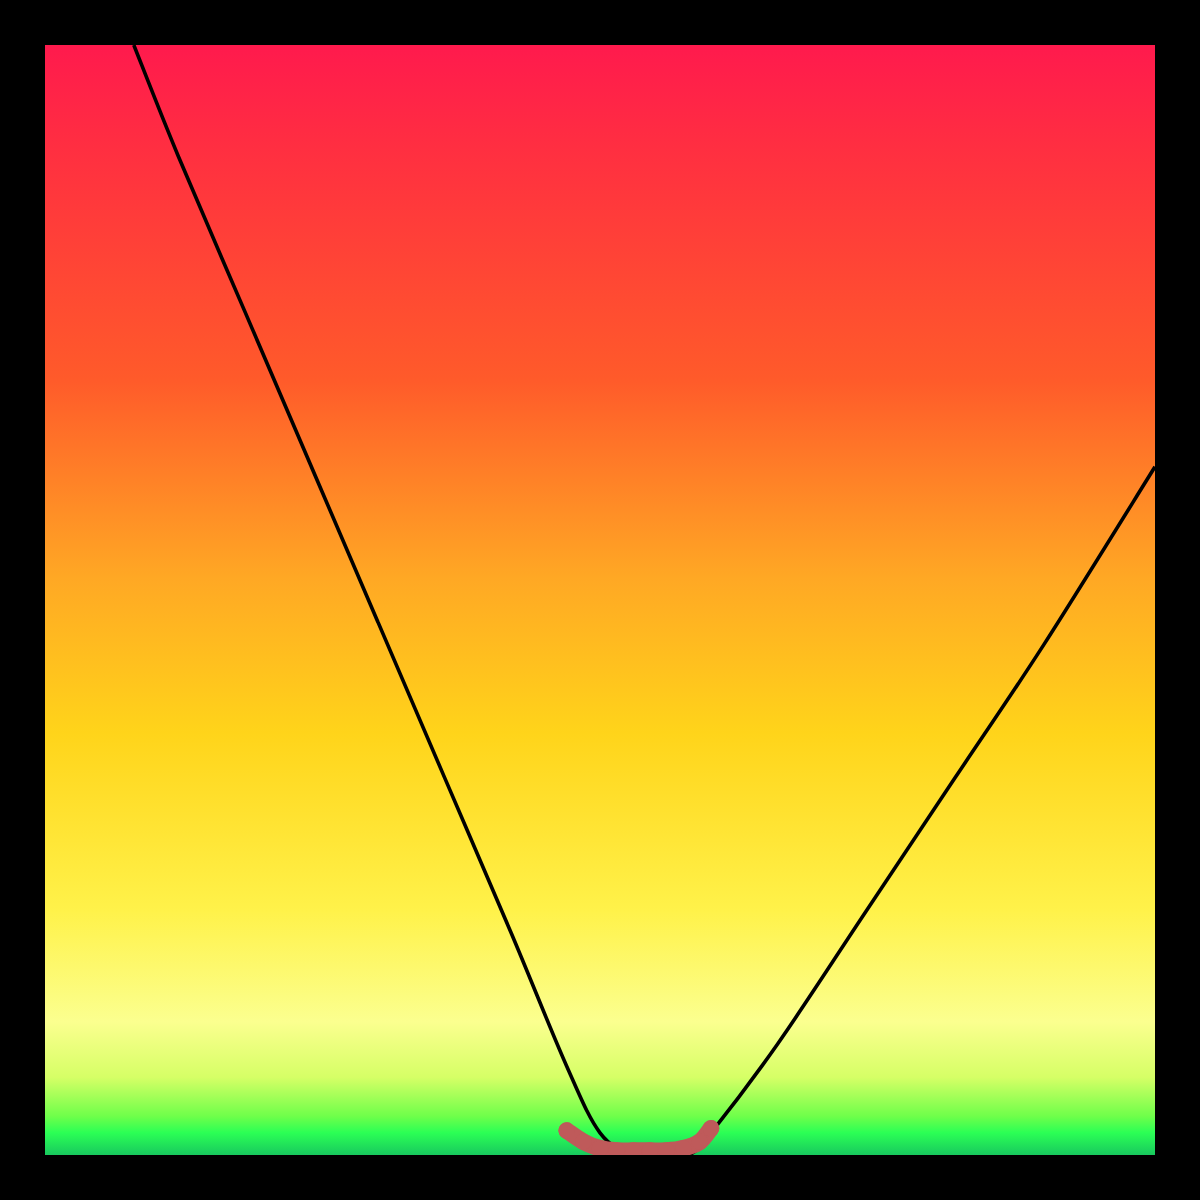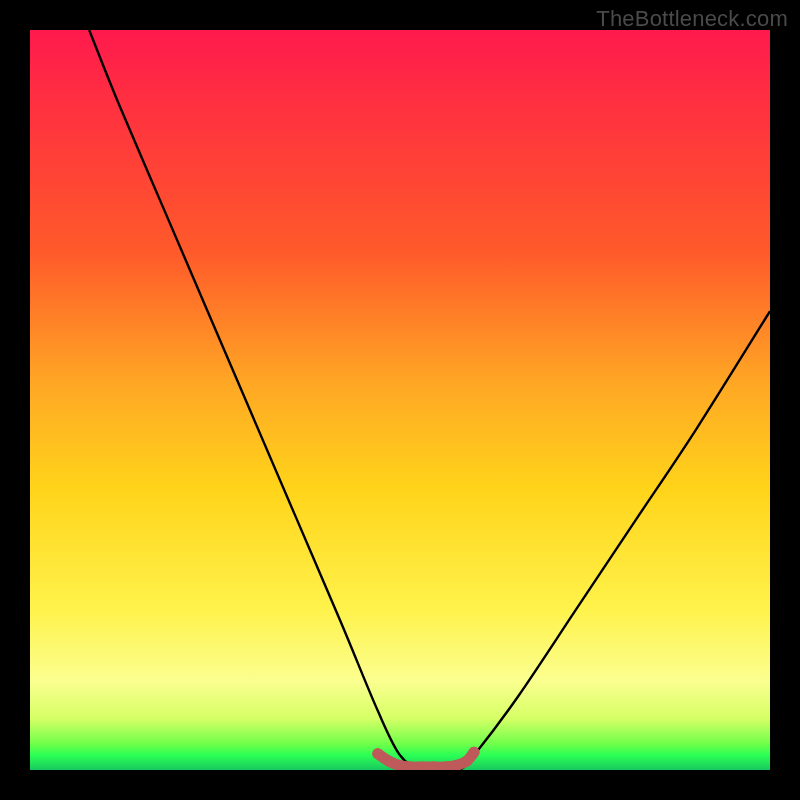--- a/index.html
+++ b/index.html
@@ -56,21 +56,20 @@
     left: 0;
     top: 0;
     width: 740px;
     height: 740px;
   }
 </style>
 </head>
 <body>
 
 <div class="frame">
-  <div class="watermark">TheBottleneck.com</div>
 
   <div class="plot">
     <svg class="curve" viewBox="0 0 740 740" preserveAspectRatio="none">
       <path fill="none" stroke="#000" stroke-width="2.4" d="M 59.2,0 C 64.13333333333334,12.333333333333334 76.46666666666667,44.39999999999999 88.8,74 C 101.13333333333333,103.60000000000001 118.39999999999999,143.0666666666667 133.2,177.60000000000002 C 148,212.13333333333335 162.79999999999998,246.66666666666666 177.6,281.2 C 192.4,315.73333333333335 207.2,350.26666666666665 222,384.8 C 236.8,419.33333333333337 251.59999999999997,453.8666666666667 266.4,488.4 C 281.2,522.9333333333333 297.23333333333335,559.9333333333334 310.8,592 C 324.3666666666667,624.0666666666666 337.9333333333333,658.5999999999999 347.79999999999995,680.8 C 357.66666666666663,703 362.59999999999997,715.3333333333334 370,725.2 C 377.40000000000003,735.0666666666667 384.80000000000007,737.5333333333333 392.20000000000005,740 C 399.6,742.4666666666667 408.23333333333335,740 414.40000000000003,740 C 420.5666666666667,740 424.26666666666665,742.4666666666667 429.2,740 C 434.1333333333333,737.5333333333333 434.1333333333333,737.5333333333334 444,725.2 C 453.8666666666667,712.8666666666667 471.1333333333334,690.6666666666666 488.40000000000003,666 C 505.6666666666667,641.3333333333334 527.8666666666667,606.8000000000001 547.6,577.2 C 567.3333333333334,547.6 587.0666666666666,518 606.8,488.4 C 626.5333333333333,458.79999999999995 643.8,434.1333333333333 666,399.59999999999997 C 688.2,365.0666666666666 727.6666666666666,300.93333333333334 740,281.2" id="mainPath"></path>
       <path fill="none" stroke="#bf5a5a" stroke-width="11" stroke-linecap="round" stroke-linejoin="round" d="M 347.79999999999995,723.72 C 349.65,724.9533333333334 355.2,729.1466666666666 358.9,731.12 C 362.59999999999997,733.0933333333334 366.3,734.5733333333333 370,735.56 C 373.7,736.5466666666666 377.40000000000003,736.7933333333333 381.1,737.04 C 384.8,737.2866666666666 388.50000000000006,737.04 392.20000000000005,737.04 C 395.90000000000003,737.04 399.6,737.04 403.3,737.04 C 407,737.04 410.70000000000005,737.2866666666666 414.40000000000003,737.04 C 418.1,736.7933333333333 421.79999999999995,736.5466666666666 425.49999999999994,735.56 C 429.19999999999993,734.5733333333333 433.51666666666665,733.34 436.59999999999997,731.12 C 439.6833333333333,728.9 442.76666666666665,723.72 444,722.24" id="valleyPath"></path>
       <g id="valleyDots">
           <circle cx="347.79999999999995" cy="723.72" r="5.5" fill="#bf5a5a"></circle>
           <circle cx="358.9" cy="731.12" r="5.5" fill="#bf5a5a"></circle>
           <circle cx="370" cy="735.56" r="5.5" fill="#bf5a5a"></circle>
           <circle cx="381.1" cy="737.04" r="5.5" fill="#bf5a5a"></circle>

